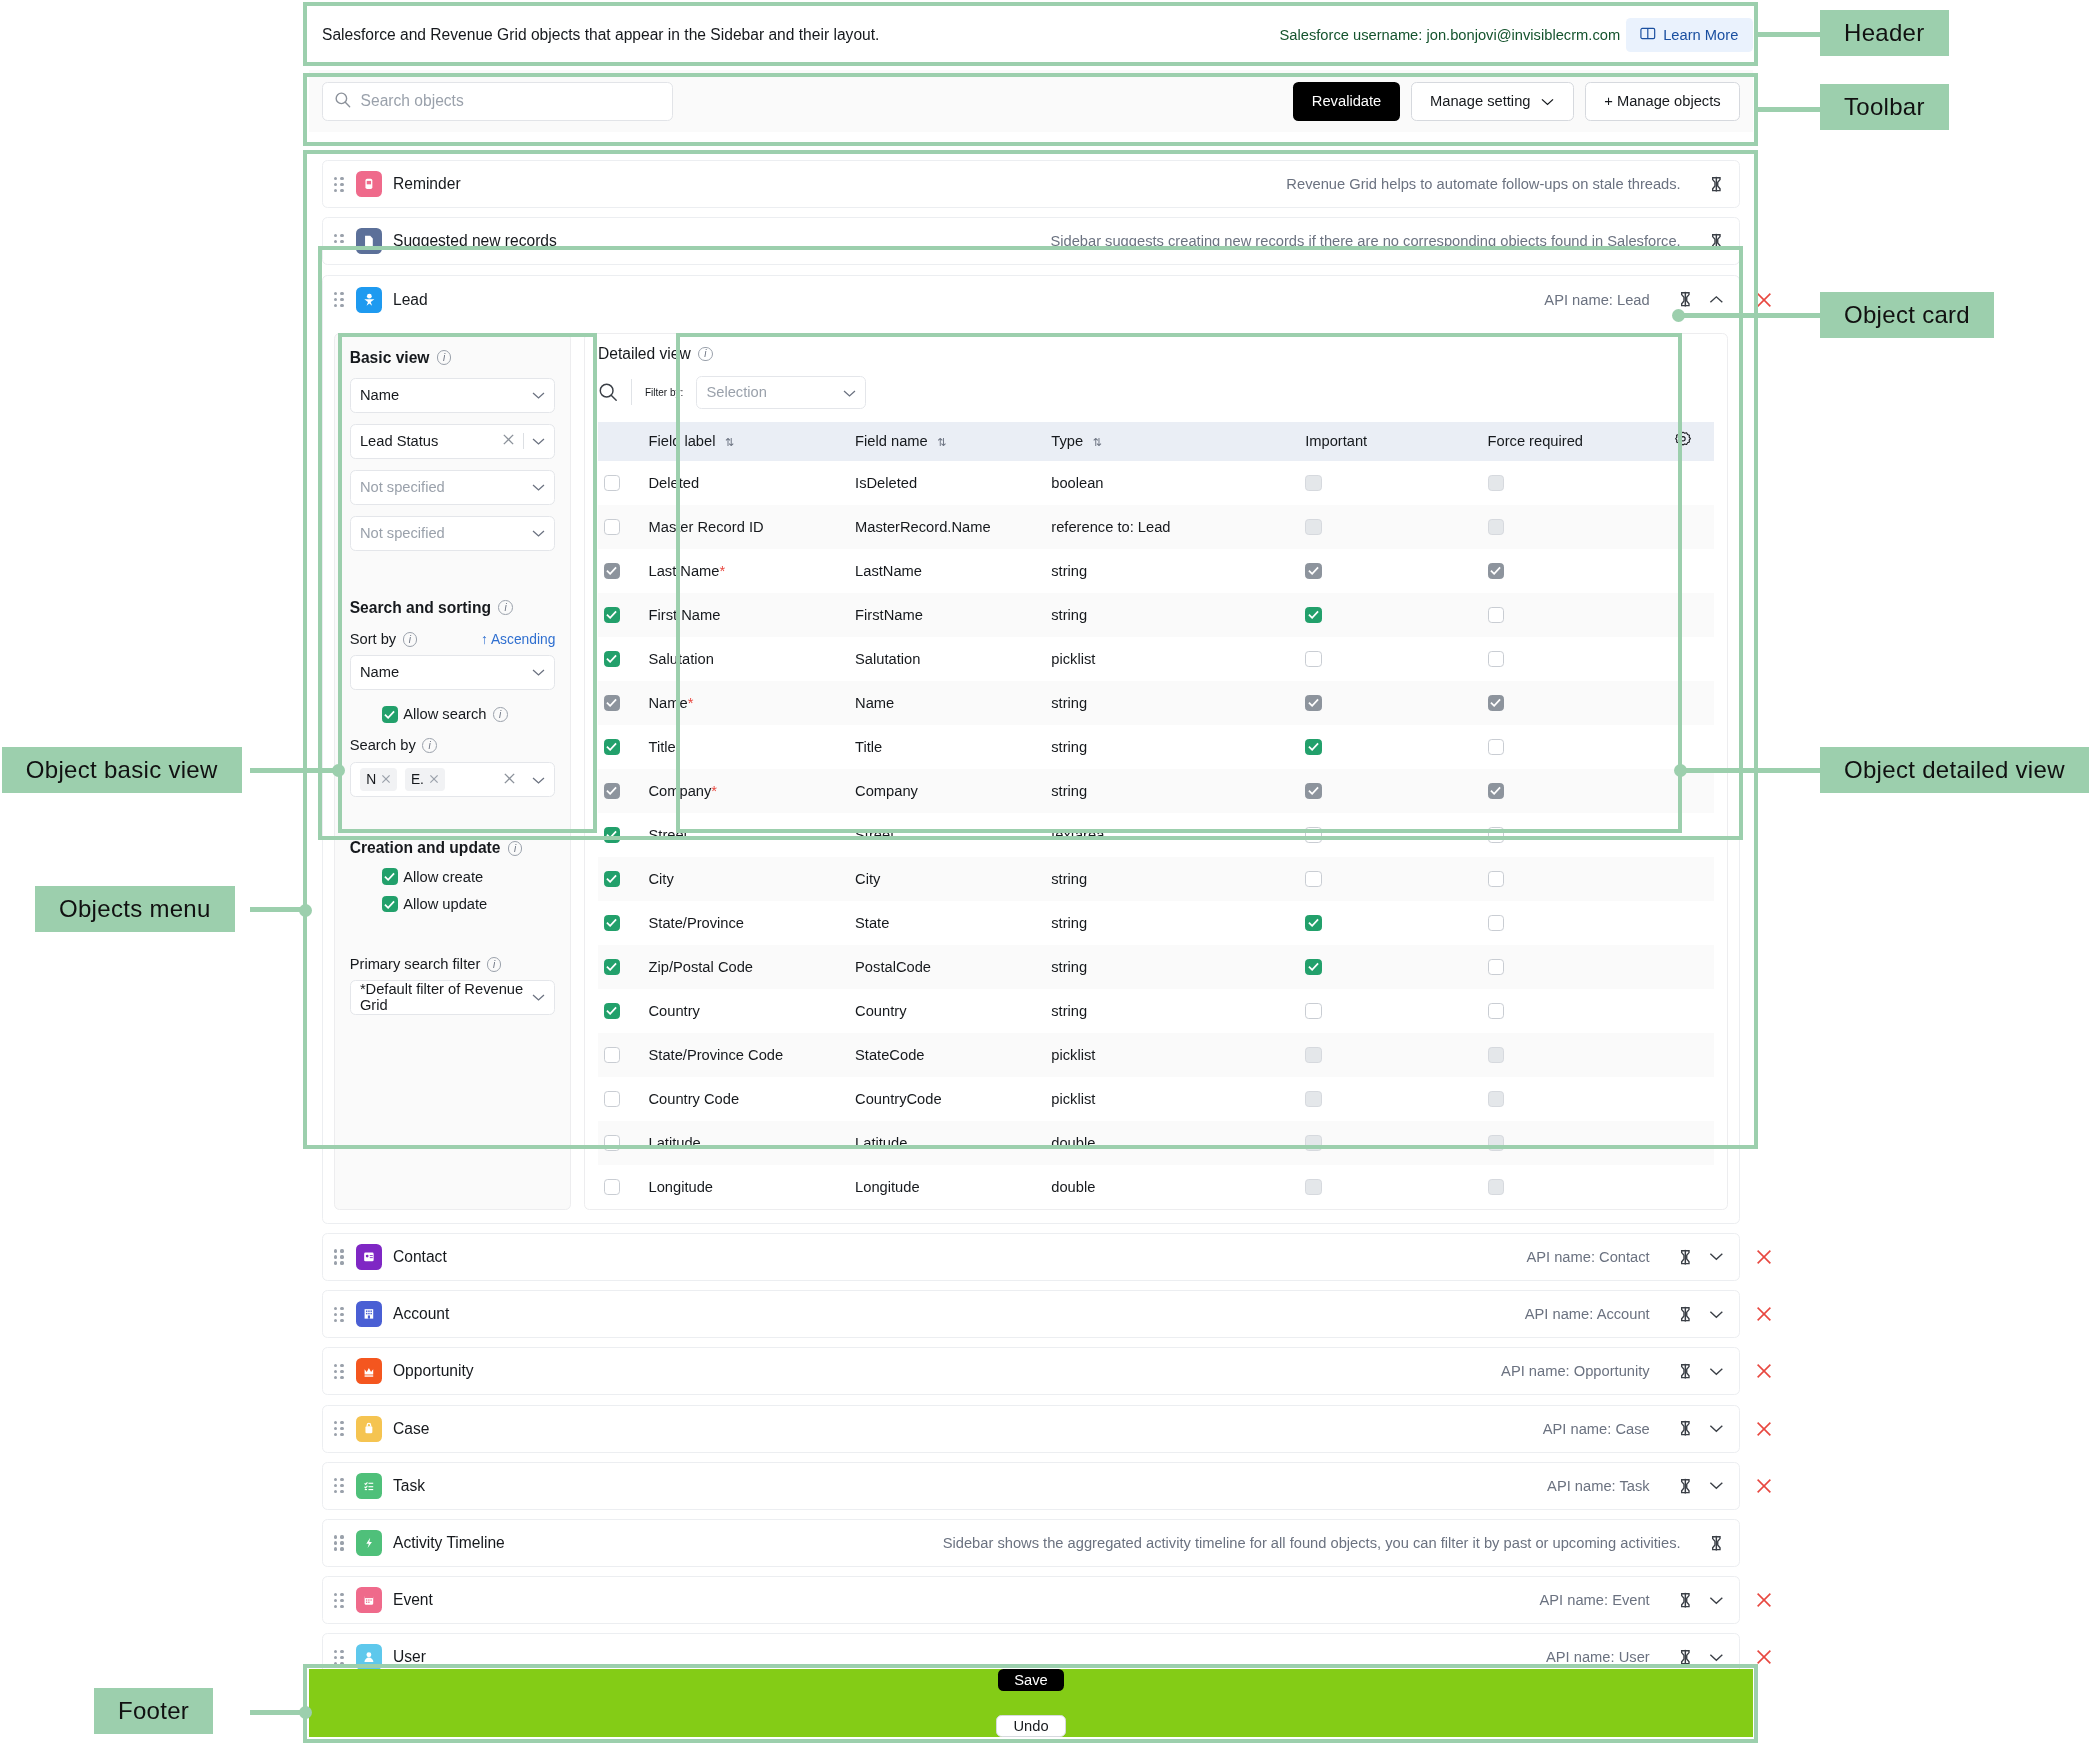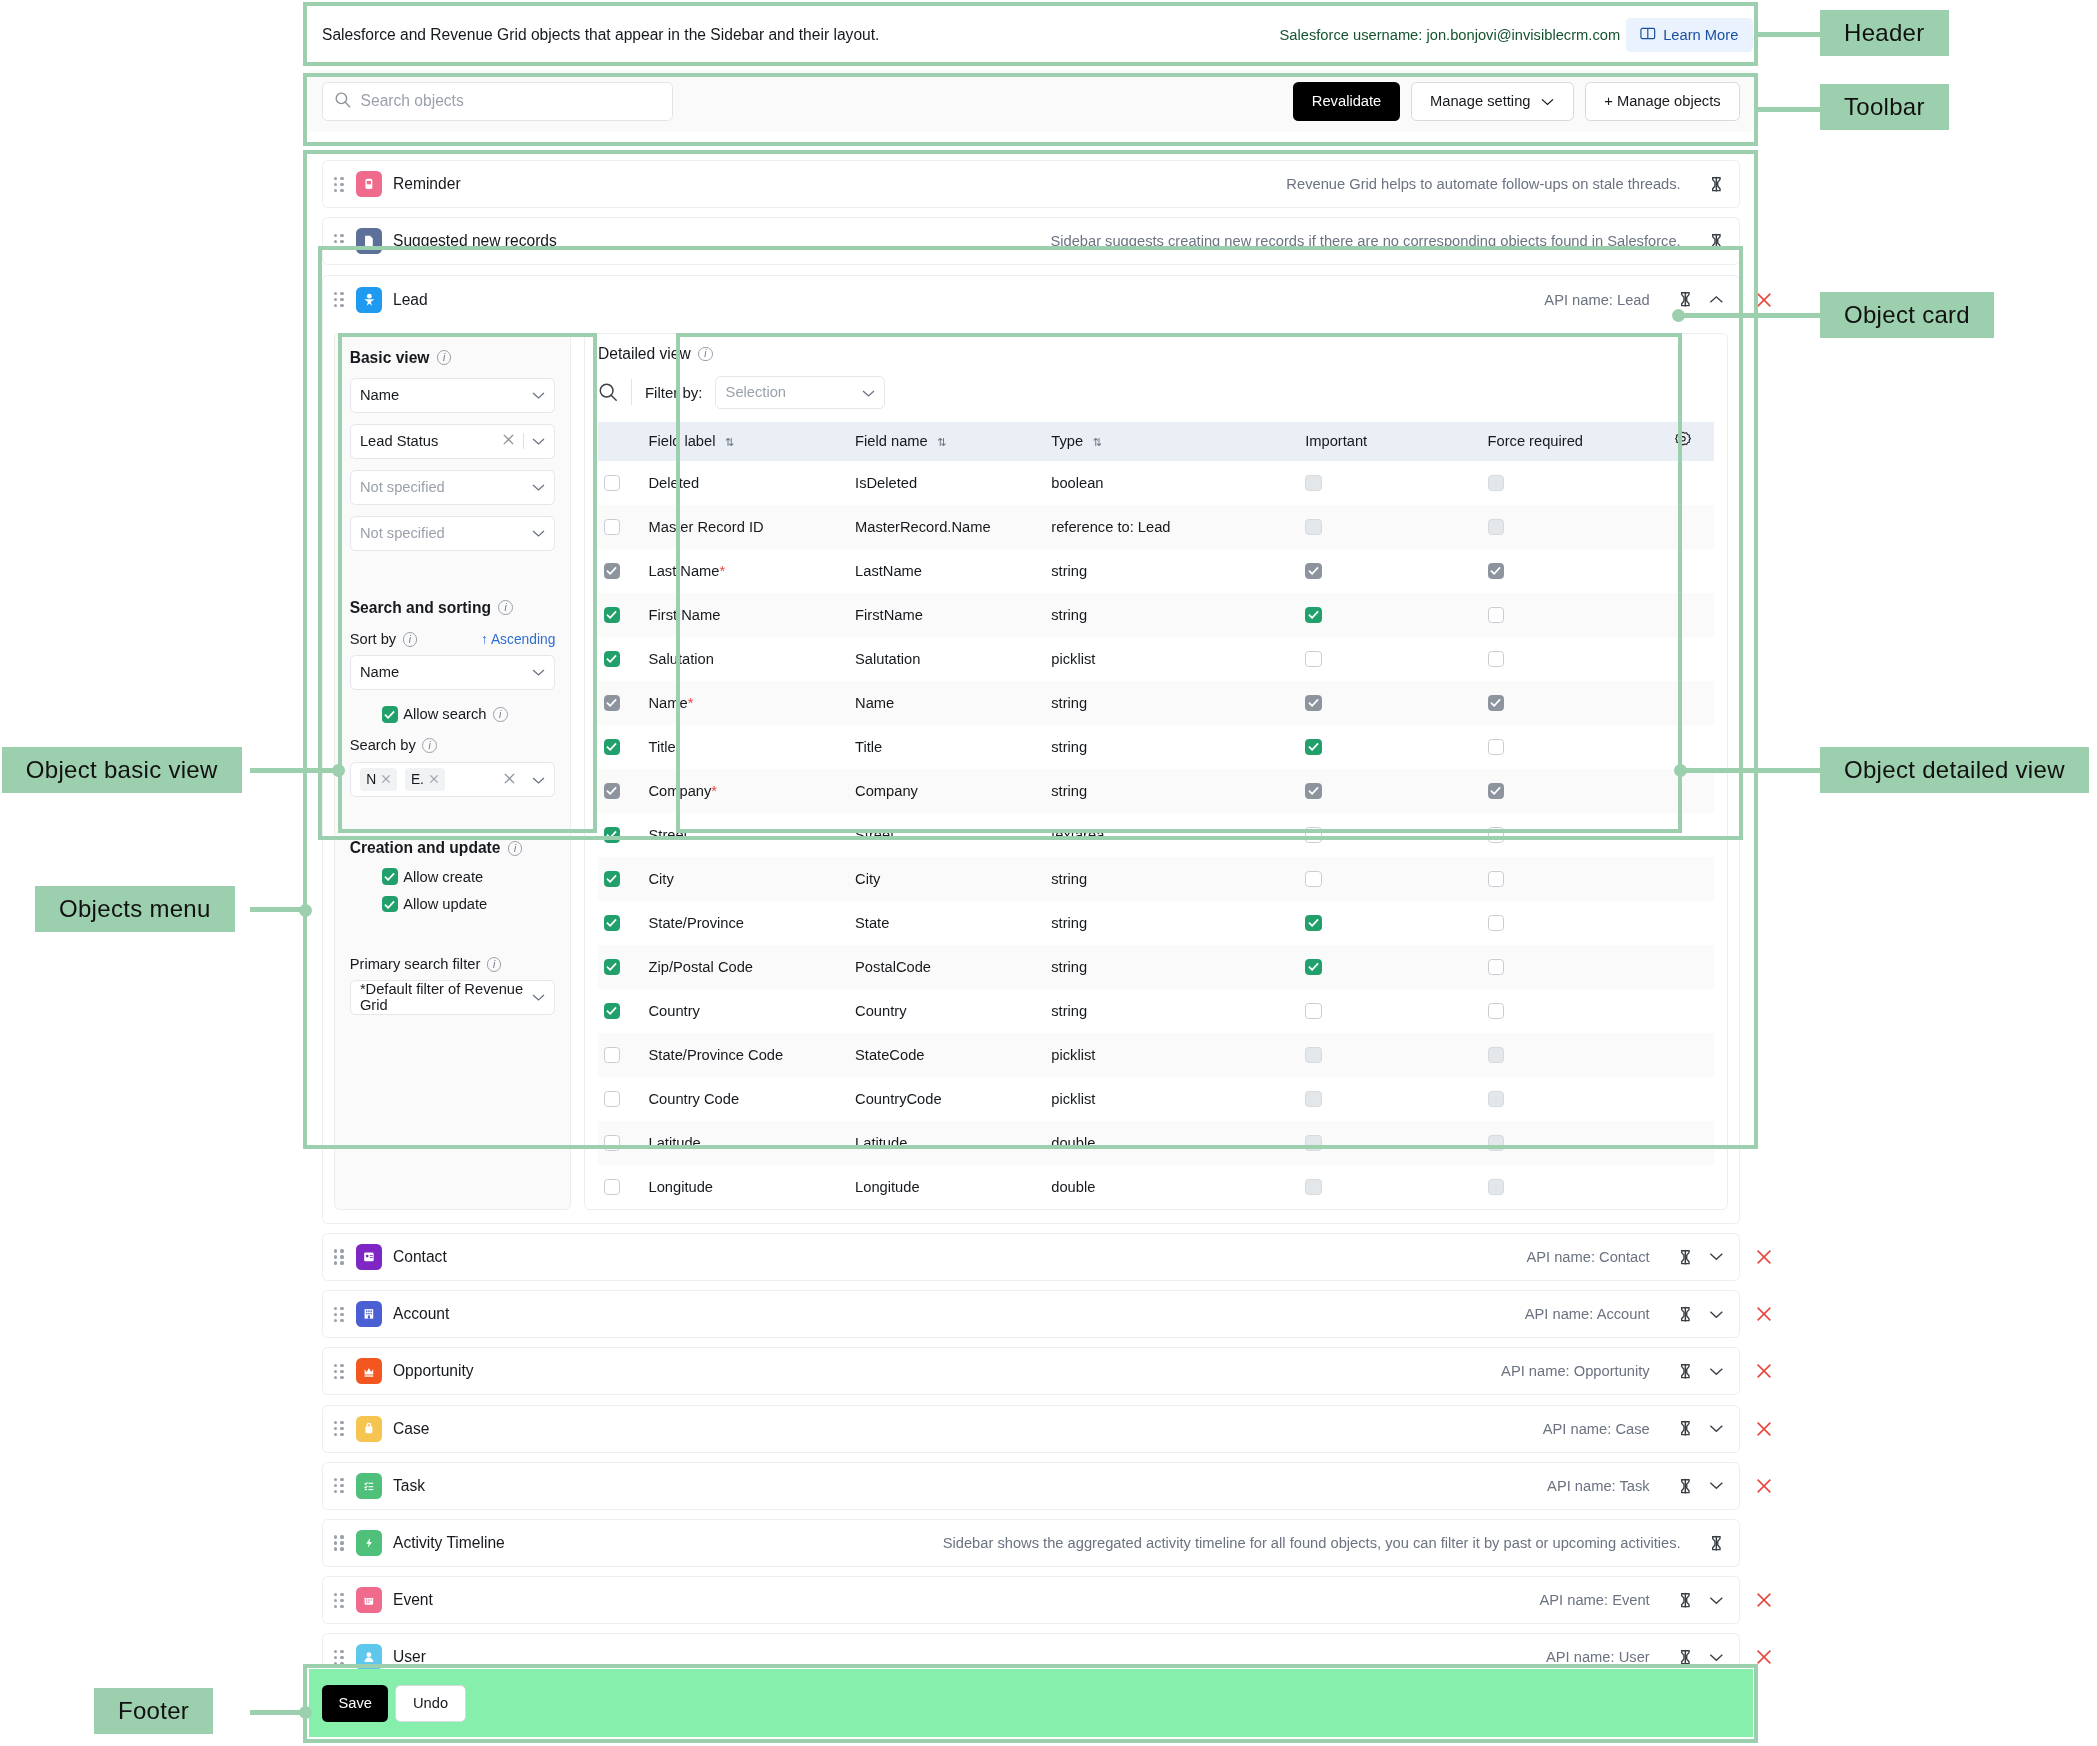--- a/index.html
+++ b/index.html
@@ -155,21 +155,21 @@
   .tag .tx { color:#9aa1ab; font-size: 13px; }
 
   
   .detailed {
     flex:1; background:#fff; border:0.9px solid #ededef; border-radius: 5.5px;
     padding: 11px 13px 0 13px; overflow: hidden; position: relative;
   }
   .filter-row { display:flex; align-items:center; gap: 13px; margin-top: 13px; }
   .mag { width:20px;height:20px; flex:none; }
   .vbar { width:0.9px; height: 26px; background:#e0e3e7; }
-  .f-lbl { font-size: 15px; color:#16191d; }
+  .f-lbl { font-size: 10px; color:#16191d; }
   .f-sel {
     width: 170px; height: 33px; border:0.9px solid #e4e6ea; border-radius:5.5px;
     display:flex; align-items:center; padding: 0 9.2px; font-size:14.7px; color:#9aa1ab;
   }
 
   table.fields { width:100%; border-collapse: collapse; margin-top: 13px; }
   table.fields th {
     background:#eaeef5; font-size: 14.7px; color:#16191d; font-weight: normal;
     text-align:left; height: 39px; padding: 0 5.5px; white-space: nowrap;
   }
@@ -181,21 +181,21 @@
   .c-lbl { width: 179px; }
   .c-nm  { width: 170px; }
   .c-ty  { width: 220px; }
   .c-imp { width: 158px; }
   .c-fr  { width: 161px; }
   .cellmid { display:flex; align-items:center; }
 
   
   #footer {
     left: 309px; top: 1669px; width: 1444px; height: 68px;
-    background:#86efac; display:flex; align-items:center; padding: 0 13px; gap: 7px;
+    background:#84cc16; display:flex; align-items:center; padding: 0 13px; gap: 24px; flex-direction: column;
   }
   .btn-sm { height: 37px; border-radius:5.5px; font-size:14.7px; padding: 0 16.5px; display:flex; align-items:center; }
 </style>
 </head>
 <body>
 
 <div class="stage">
 
   <div class="panel" id="header">
     <div class="hdr-desc">Salesforce and Revenue Grid objects that appear in the Sidebar and their layout.</div>

